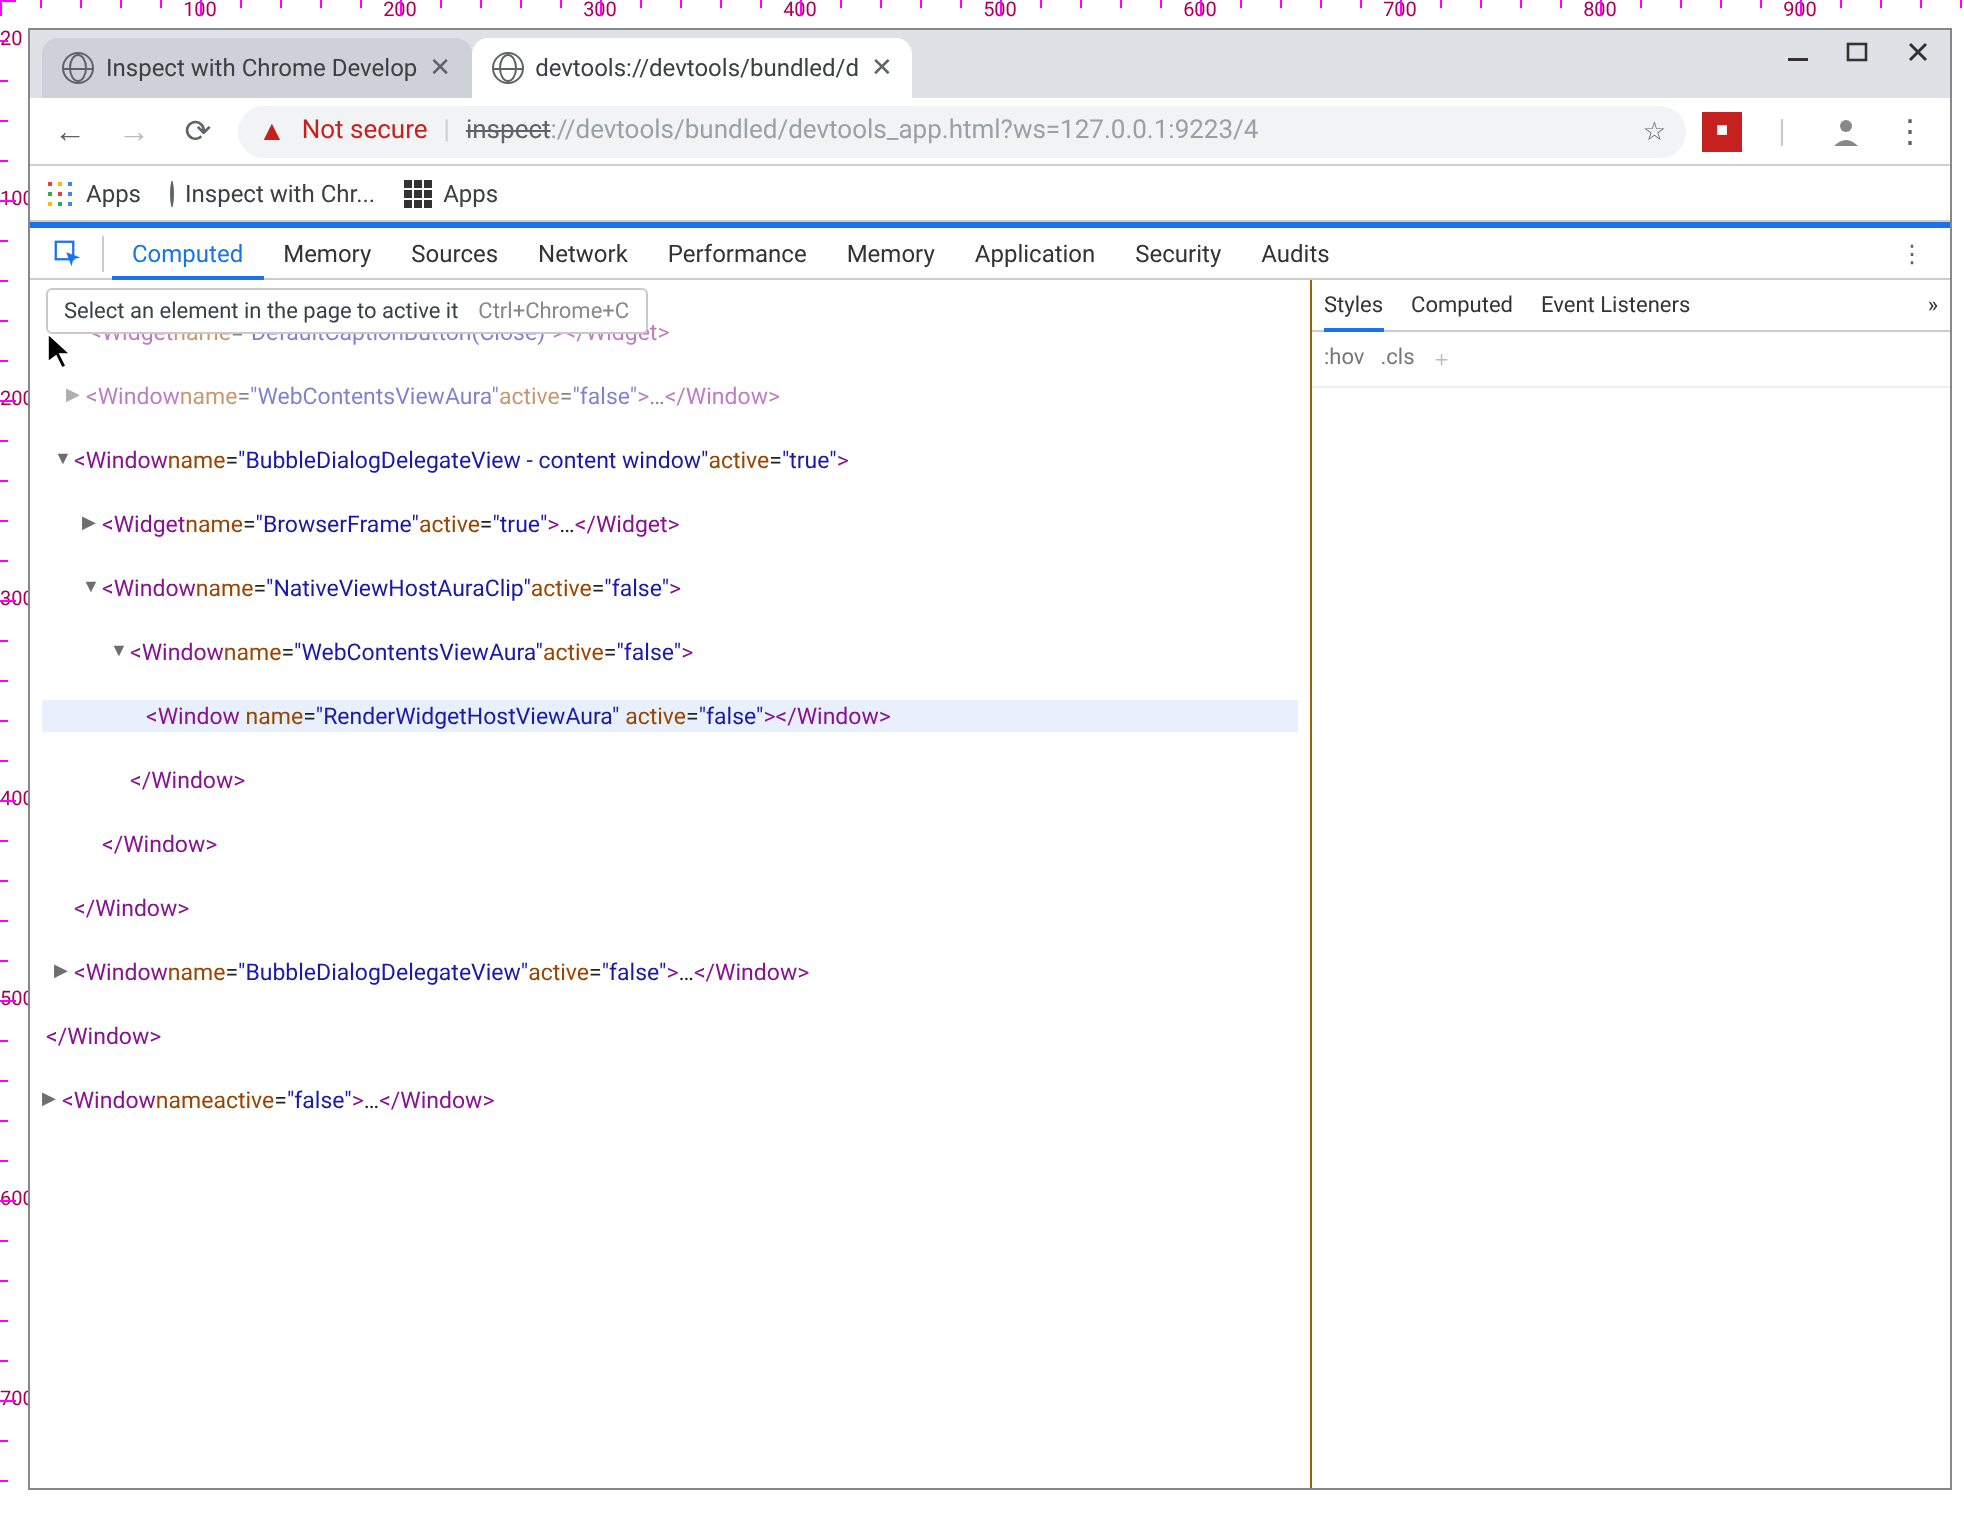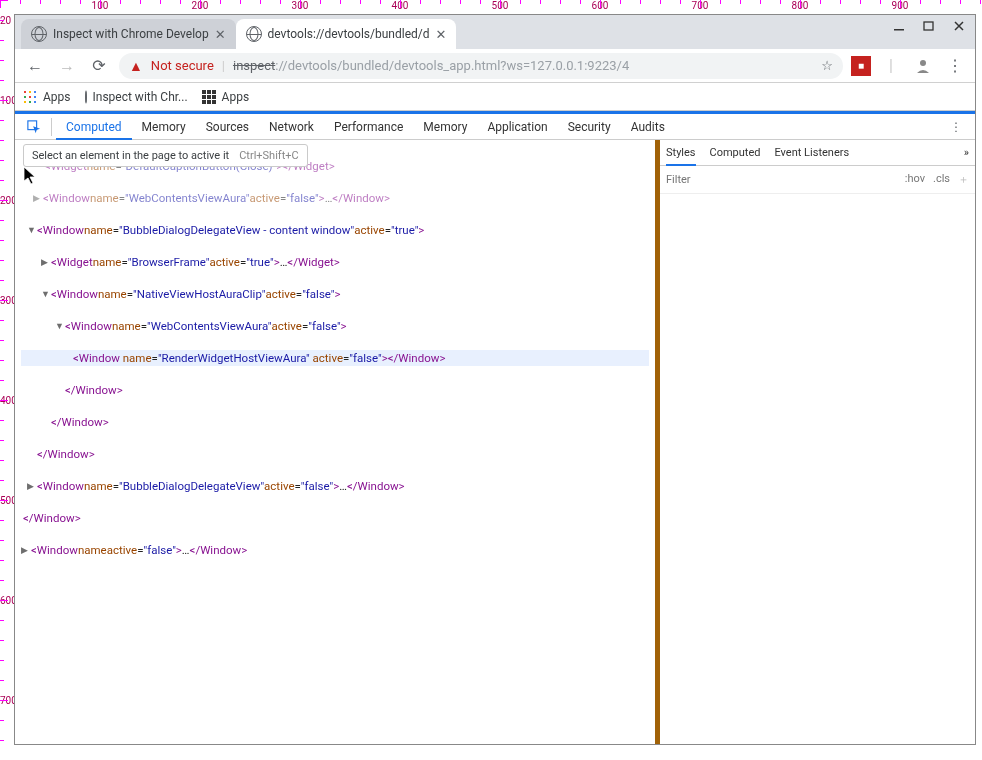--- a/index.html
+++ b/index.html
@@ -50,21 +50,21 @@
 .dt-tabs { height: 26px; display: flex; align-items: center; padding: 0 6px; border-bottom: 1px solid #ccc; font-size: 12px; color: #333; gap: 0; }
 .dt-tabs .icon { width: 26px; display: flex; justify-content: center; color: #1a73e8; }
 .dt-tabs .icon svg { width: 14px; height: 14px; }
 .dt-tab { padding: 0 10px; height: 26px; line-height: 26px; color: #333; }
 .dt-tab.active { color: #1a73e8; border-bottom: 2px solid #1a73e8; }
 .dt-tabs .sep { border-left: 1px solid #ccc; height: 18px; margin: 0 4px; }
 .dt-tabs .spacer { flex: 1; }
 
 .dt-body { flex: 1; display: flex; position: relative; }
 .dt-left { flex: 1; overflow: hidden; position: relative; }
-.dt-right { width: 320px; border-left: 5px solid #a16207; display: flex; flex-direction: column; }
+.dt-right { width: 320px; border-left: 1px solid #a16207; display: flex; flex-direction: column; }
 
 .styles-tabs { height: 26px; display: flex; align-items: center; border-bottom: 1px solid #ccc; font-size: 11px; color: #333; padding: 0 6px; gap: 14px; }
 .styles-tabs .st.active { color: #333; border-bottom: 2px solid #1a73e8; height: 26px; line-height: 26px; }
 .styles-tabs .more { margin-left: auto; }
 .styles-filter { height: 28px; display: flex; align-items: center; border-bottom: 1px solid #eee; padding: 0 6px; font-size: 11px; color: #888; }
 .styles-filter input { flex: 1; border: none; outline: none; font-size: 11px; }
 .hovcls { font-family: monospace; font-size: 11px; color: #777; display: flex; gap: 8px; }
 
 .dom-tree { font-family: Menlo, Consolas, monospace; font-size: 11.5px; line-height: 16px; padding: 2px 6px; color: #222; white-space: pre; }
 .dom-tree .line { display: flex; align-items: center; }
@@ -306,21 +306,21 @@
       <div class="dt-tab">Audits</div>
       <div class="spacer"></div>
       <div class="icon" style="color:#5f6368">⋮</div>
     </div>
 
     <div class="dt-body">
       <div class="dt-left">
 
         <div class="tooltip">
           <span>Select an element in the page to active it</span>
-          <span class="kbd">Ctrl+Shift+C</span>
+          <span class="kbd">Ctrl+Chrome+C</span>
         </div>
 
         <div class="cursor">
             <svg viewBox="0 0 16 20">
               <path d="M1 1 L1 15 L5 12 L8 18 L10 17 L7 11 L12 11 Z" fill="#000" stroke="#fff" stroke-width="0.8"></path>
             </svg>
           </div>
 
         <div class="dom-tree">
 <div class="line faded"><span class="ind" style="width:24px"></span>  <span class="punc">&lt;</span><span class="tag">Widget</span> <span class="attr">name</span>=<span class="val">"<span>DefaultCaptionButton(Close)</span>"</span><span class="punc">&gt;</span><span class="punc">&lt;/</span><span class="tag">Widget</span><span class="punc">&gt;</span></div>
@@ -340,21 +340,20 @@
       </div>
 
       <div class="dt-right">
         <div class="styles-tabs">
           <div class="st active">Styles</div>
           <div class="st">Computed</div>
           <div class="st">Event Listeners</div>
           <div class="more">»</div>
         </div>
         <div class="styles-filter">
-          <input placeholder="Filter" style="">
           <div class="hovcls">
             <span>:hov</span>
             <span>.cls</span>
             <span style="color:#bbb">＋</span>
           </div>
         </div>
       </div>
     </div>
   </div>
 

